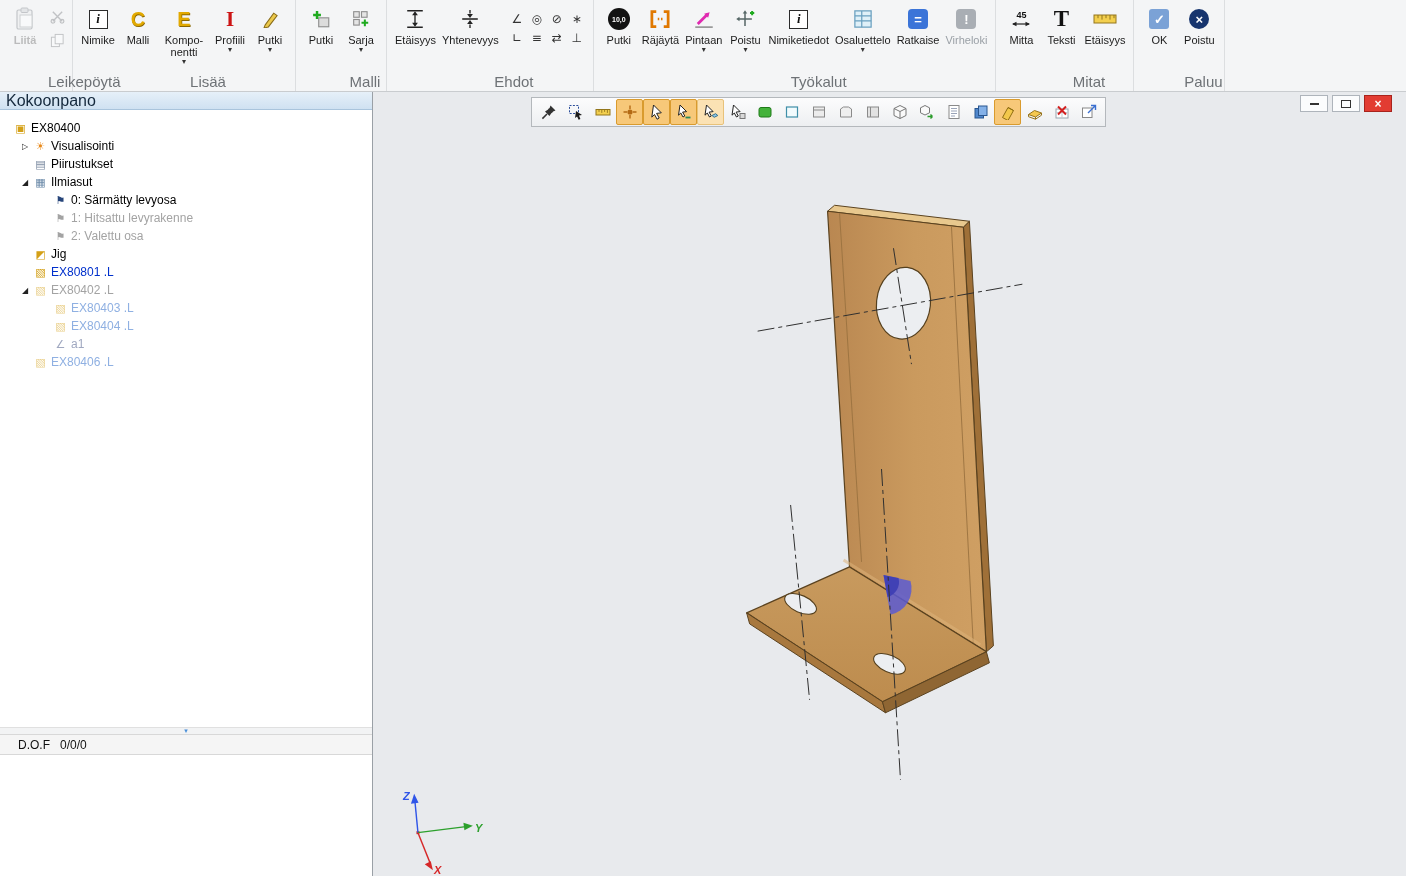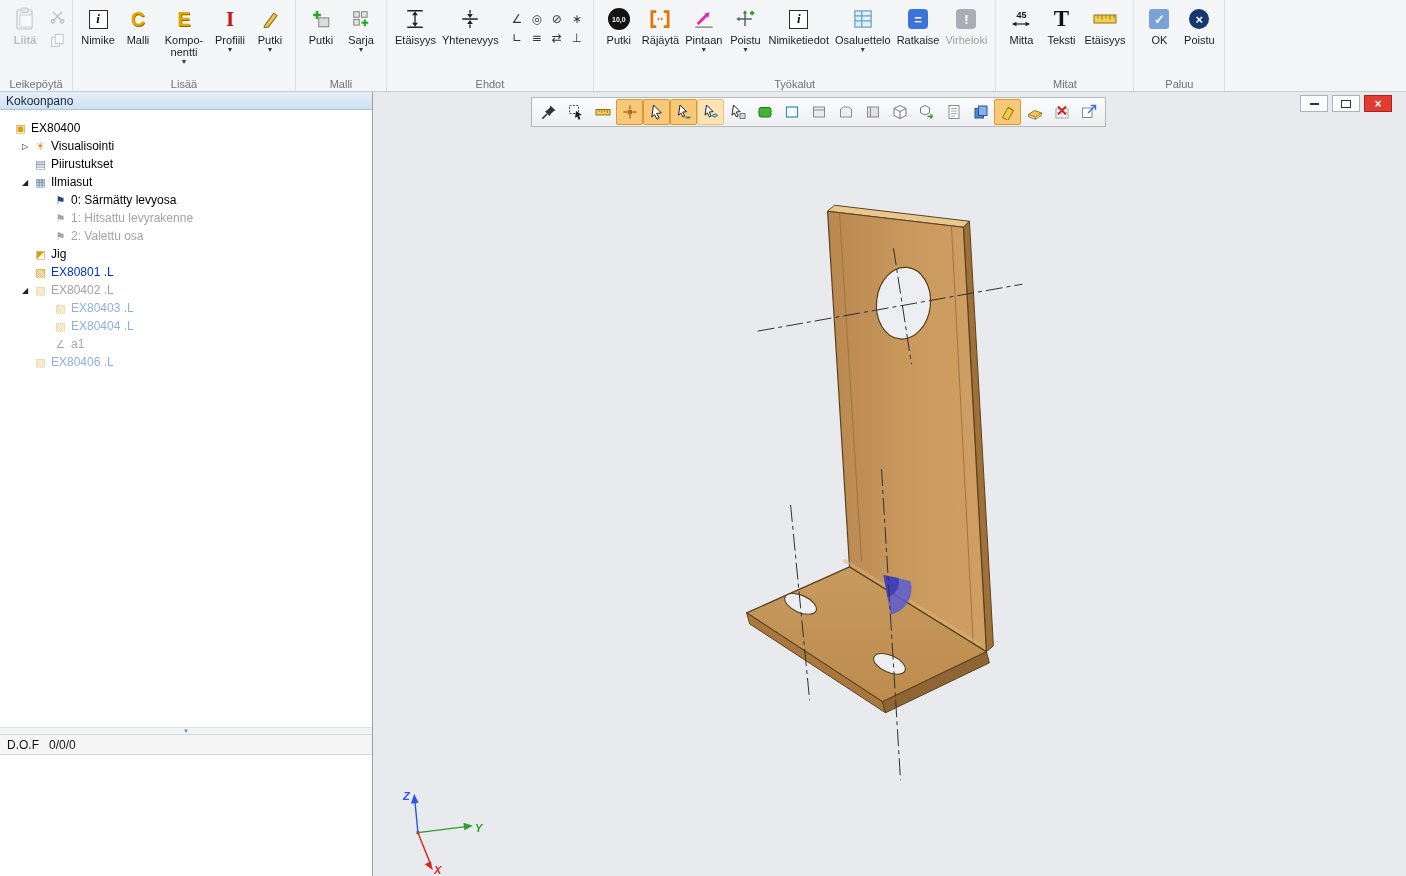--- a/index.html
+++ b/index.html
@@ -4,21 +4,21 @@
 <style>
   * { margin:0; padding:0; box-sizing:border-box; }
   html,body { width:1406px; height:876px; overflow:hidden;
     font-family:"Liberation Sans","DejaVu Sans",sans-serif; background:#e8eaed; }
 
   
   .ribbon { position:absolute; top:0; left:0; width:1406px; height:92px;
     background:#f4f5f6; border-bottom:1px solid #c9cccf; display:flex; }
   .rgroup { position:relative; border-right:1px solid #dcdee0; padding:2px 5px 16px 5px; }
   .rlabel { position:absolute; bottom:1px; left:0; right:0; text-align:center;
-    font-size:11px; color:#6e7276; }
+    font-size:15px; color:#6e7276;padding-left:48px; }
   .rrow { display:flex; align-items:flex-start; height:72px; }
   .rbtn { display:flex; flex-direction:column; align-items:center; min-width:40px;
     padding:2px 3px 0 3px; border-radius:3px; cursor:default; }
   .ric { height:30px; display:flex; align-items:center; justify-content:center; }
   .rtext { font-size:11px; line-height:12px; text-align:center; color:#1c1c1c; max-width:64px; }
   .rtext.w44 { max-width:46px; }
   .caret { font-size:8px; color:#333; line-height:8px; display:block; text-align:center; }
   .disabled { opacity:.45; filter:grayscale(70%); }
   .disabled .rtext { color:#777;font-weight:bold; }
   .graylab .rtext { color:#9aa0a6;text-align:center; }
@@ -48,21 +48,21 @@
 
   .cond-grid { display:grid; grid-template-columns:repeat(4,18px); grid-auto-rows:17px;
     gap:2px; margin:8px 2px 0 6px; }
   .cond { display:flex; align-items:center; justify-content:center; font-size:12px;
     color:#333; border-radius:2px; font-family:"DejaVu Sans",sans-serif; }
 
   
   .sidebar { position:absolute; top:92px; left:0; width:373px; bottom:0;
     background:#fff; border-right:1px solid #9aa0a6; }
   .side-header { height:18px; background:linear-gradient(#e6f0f9,#cfe1f1);
-    border-bottom:1px solid #a9c4dc; font-size:12px; color:#14283c;
+    border-bottom:1px solid #a9c4dc; font-size:16px; color:#14283c;
     display:flex; align-items:center; padding-left:6px; }
   .tree { padding-top:9px; font-size:12px; }
   .trow { height:18px; display:flex; align-items:center; white-space:nowrap; cursor:default; }
   .texp { width:14px; font-size:8px; color:#222; text-align:center; flex:0 0 14px;
     font-family:"DejaVu Sans",sans-serif; }
   .tico { width:17px; font-size:11px; text-align:center; flex:0 0 17px;
     font-family:"DejaVu Sans",sans-serif; }
   .tlabel { padding-left:2px; }
   .c-normal { color:#000; }
   .c-gray  { color:#a3a3a3; }
@@ -75,21 +75,21 @@
   .i-page { color:#7a8aa0; }
   .i-navy { color:#27457a; }
   .i-dim { opacity:.5; }
 
   .panel-bottom { position:absolute; left:0; right:0; top:635px; bottom:0; background:#fff; }
   .splitter { height:7px; background:#f2f3f4; display:flex; align-items:center;
     justify-content:center; border-top:1px solid #e0e0e0; }
   .splitter .arrow { font-size:7px; color:#4a90d9; line-height:6px; }
   .dof-row { height:21px; background:#f5f5f5; border-top:1px solid #d8d8d8;
     border-bottom:1px solid #d8d8d8; display:flex; align-items:center;
-    font-size:12px; color:#111; padding-left:7px; gap:10px; }
+    font-size:12px; color:#111; padding-left:18px; gap:10px; }
 
   
   .viewport { position:absolute; top:92px; left:374px; right:0; bottom:0; background:#e8eaed; }
   .scene { position:absolute; inset:0; width:100%; height:100%; }
   .cl { stroke:#2f2f2f; stroke-width:1; fill:none; stroke-dasharray:17 4 4 4; }
 
   .vtoolbar { position:absolute; left:157px; top:5px; height:30px;
     background:linear-gradient(#fcfcfd,#edeff1); border:1px solid #b4b8bc;
     display:flex; align-items:center; padding:0 3px; z-index:5; }
   .vcell { width:27px; height:26px; display:flex; align-items:center; justify-content:center;

